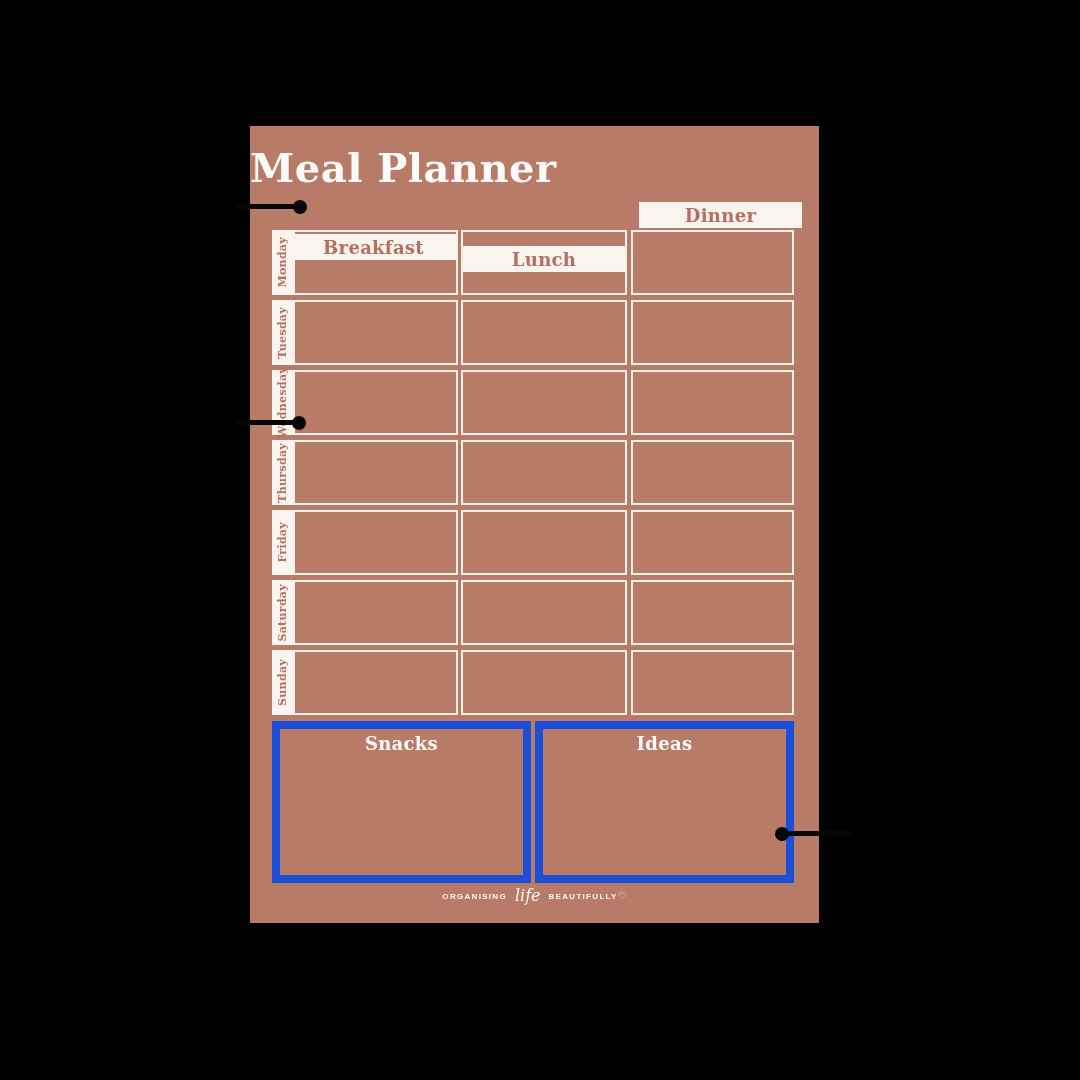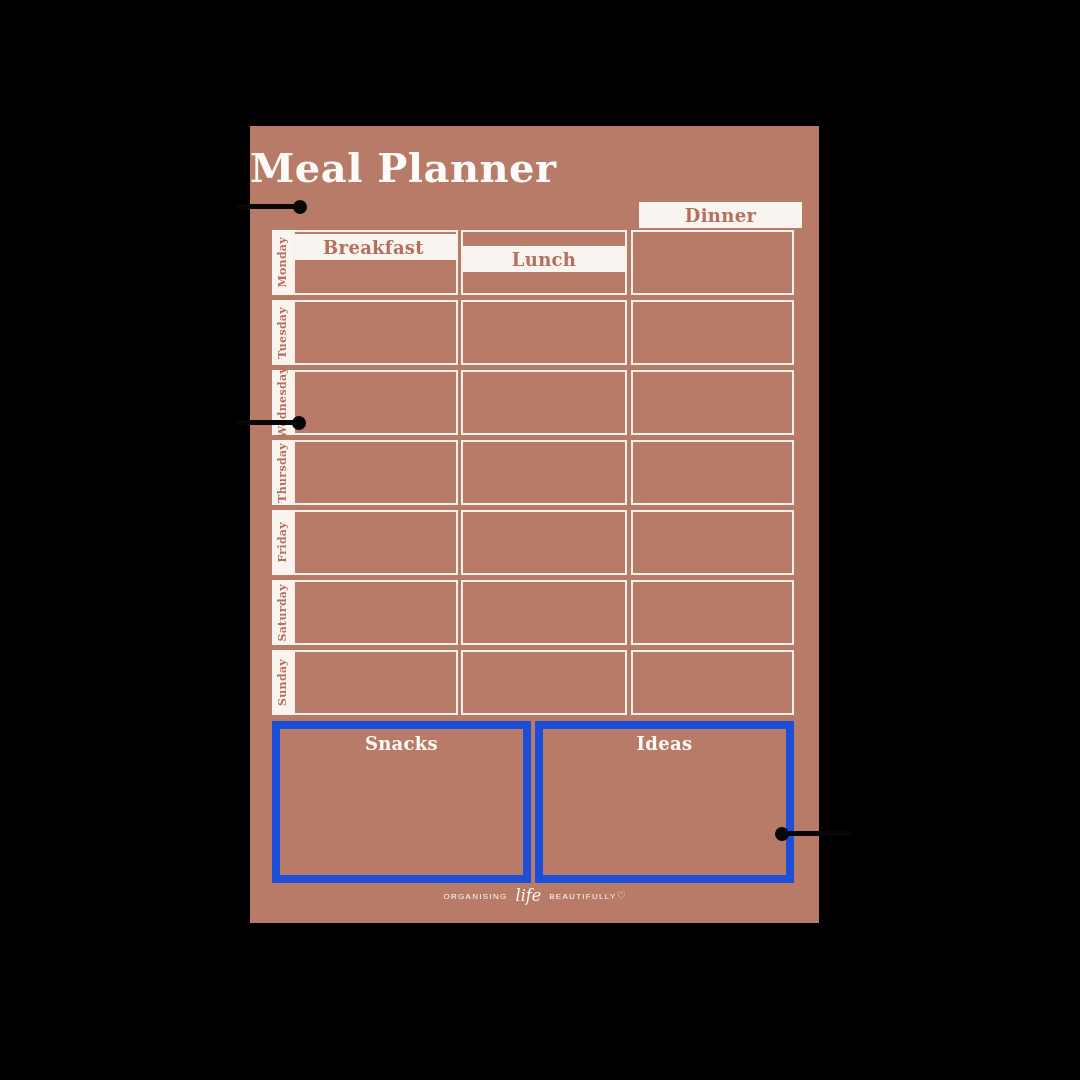--- a/index.html
+++ b/index.html
@@ -54,21 +54,21 @@
   .boxtitle {
     margin-top:4px; text-align:center; color:#fdfbf9;
     font-weight:bold; font-size:18px; letter-spacing:0.3px;
   }
 
   .footer {
     position:absolute; top:760px; left:0; width:100%; text-align:center;
     color:#fcf9f7; white-space:nowrap;
   }
   .f-caps {
-    font-family:"Liberation Sans", sans-serif; font-size:8px; font-weight:normal;
+    font-family:"Liberation Sans", sans-serif; font-size:8px; font-weight:bold;
     letter-spacing:1.3px; vertical-align:2px;
   }
   .f-script {
     font-family:"DejaVu Serif", serif; font-style:italic; font-size:16px;
     vertical-align:0px; margin:0 8px;
   }
   .f-heart {
     font-family:"DejaVu Sans", sans-serif; font-size:10px; vertical-align:2px;
   }
 

